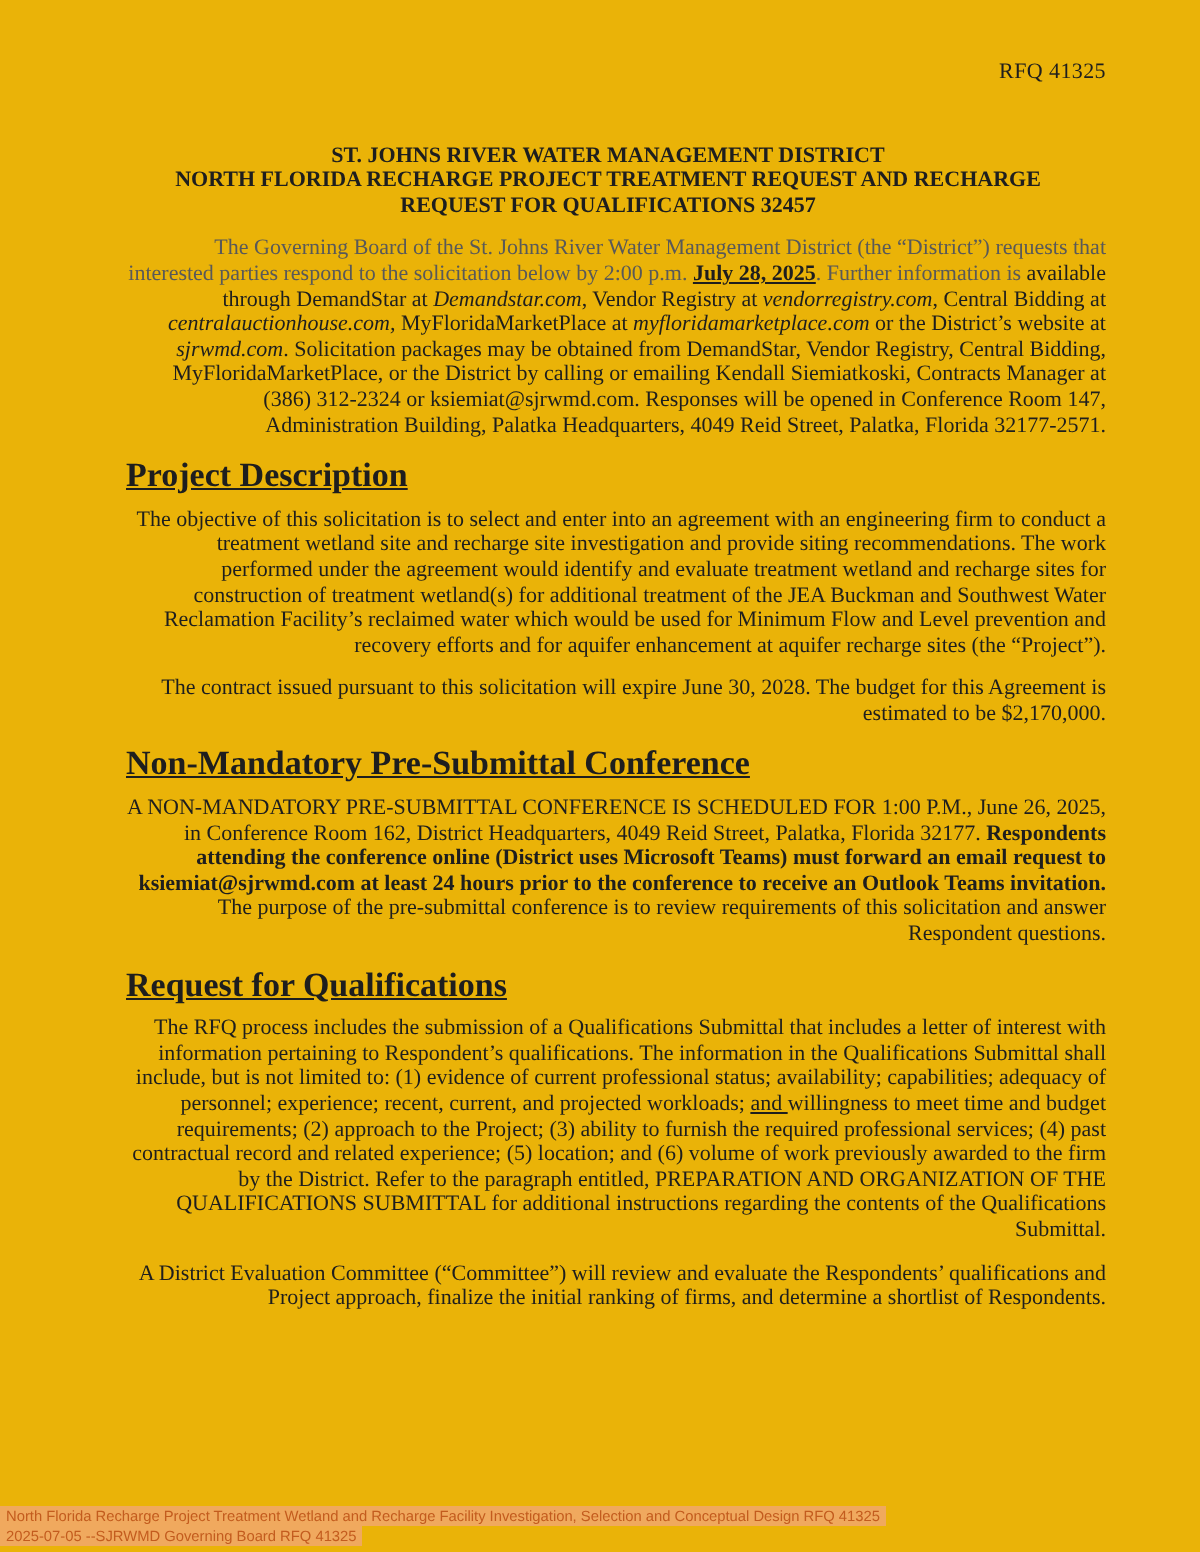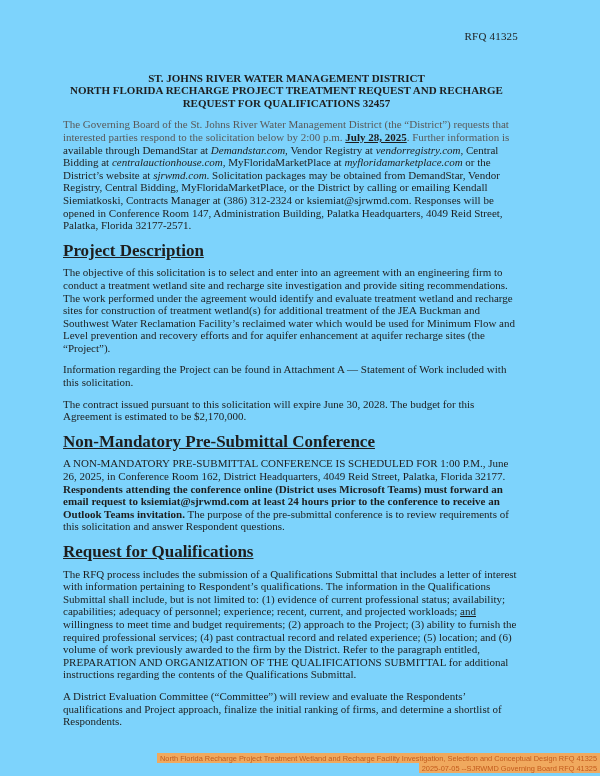--- a/index.html
+++ b/index.html
@@ -4,62 +4,62 @@
 <style>
   html, body {
     margin: 0;
     padding: 0;
     background: #ffffff;
   }
   .page {
     position: relative;
     width: 600px;
     height: 776px;
-    background: #7dd3fc;
+    background: #eab308;
     box-sizing: border-box;
-    padding: 30px 82px 0 63px;
+    padding: 30px 47px 0 63px;
     font-family: "Liberation Serif", serif;
     font-size: 11px;
     line-height: 12.6px;
     color: #1e1e1e;
     overflow: hidden;
   }
   .rfq-number {
     text-align: right;
     letter-spacing: 0.2px;
   }
   .title-block {
     margin: 29px -55px 0 -63px; 
     text-align: center;
     font-weight: bold;
   }
   .title-line { white-space: nowrap; }
   p.para {
     margin: 9px 0 0 0;
-    text-align: left;
+    text-align: right;
   }
   .heading {
     display: block;
     margin: 13px 0 0 0;
     font-size: 17px;
     font-weight: bold;
     text-decoration: underline;
   }
   
   .seg-b { font-weight: bold; }
   .seg-i { font-style: italic; }
   .seg-u { text-decoration: underline; }
   .seg-gray { color: #595959; }
   
   .footer {
     position: absolute;
     left: 0;
     right: 0;
     top: 753px;
-    text-align: right;
+    text-align: left;
     font-family: "Liberation Sans", sans-serif;
     font-size: 7.4px;
     line-height: 10px;
   }
   .footer-line { margin: 0; }
   .hl {
     background: var(--hl-bg, #F0A95E);
     color: var(--hl-fg, #C35C1E);
     padding: 0.5px 3px;
   }
@@ -76,21 +76,20 @@
     <div class="title-line">NORTH FLORIDA RECHARGE PROJECT TREATMENT REQUEST AND RECHARGE</div>
     <div class="title-line">REQUEST FOR QUALIFICATIONS 32457</div>
   </div>
 
   <p class="para"><span class="seg-gray">The Governing Board of the St. Johns River Water Management District (the “District”) requests that interested parties respond to the solicitation below by 2:00 p.m. </span><span class="seg-b seg-u">July 28, 2025</span><span class="seg-gray">. Further information is </span><span>available through DemandStar at </span><span class="seg-i">Demandstar.com</span><span>, Vendor Registry at </span><span class="seg-i">vendorregistry.com</span><span>, Central Bidding at </span><span class="seg-i">centralauctionhouse.com,</span><span> MyFloridaMarketPlace at </span><span class="seg-i">myfloridamarketplace.com</span><span> or the District’s website at </span><span class="seg-i">sjrwmd.com</span><span>. Solicitation packages may be obtained from DemandStar, Vendor Registry, Central Bidding, MyFloridaMarketPlace, or the District by calling or emailing Kendall Siemiatkoski, Contracts Manager at (386) 312-2324 or ksiemiat@sjrwmd.com. Responses will be opened in Conference Room 147, Administration Building, Palatka Headquarters, 4049 Reid Street, Palatka, Florida 32177-2571.</span></p>
 
   <span class="heading">Project Description</span>
 
   <p class="para">The objective of this solicitation is to select and enter into an agreement with an engineering firm to conduct a treatment wetland site and recharge site investigation and provide siting recommendations. The work performed under the agreement would identify and evaluate treatment wetland and recharge sites for construction of treatment wetland(s) for additional treatment of the JEA Buckman and Southwest Water Reclamation Facility’s reclaimed water which would be used for Minimum Flow and Level prevention and recovery efforts and for aquifer enhancement at aquifer recharge sites (the “Project”).</p>
 
-  <p class="para">Information regarding the Project can be found in Attachment A — Statement of Work included with this solicitation.</p>
 
   <p class="para">The contract issued pursuant to this solicitation will expire June 30, 2028. The budget for this Agreement is estimated to be $2,170,000.</p>
 
   <span class="heading">Non-Mandatory Pre-Submittal Conference</span>
 
   <p class="para"><span>A NON-MANDATORY PRE-SUBMITTAL CONFERENCE IS SCHEDULED FOR 1:00 P.M., June 26, 2025, in Conference Room 162, District Headquarters, 4049 Reid Street, Palatka, Florida 32177. </span><span class="seg-b">Respondents attending the conference online (District uses Microsoft Teams) must forward an email request to ksiemiat@sjrwmd.com at least 24 hours prior to the conference to receive an Outlook Teams invitation.</span><span> The purpose of the pre-submittal conference is to review requirements of this solicitation and answer Respondent questions.</span></p>
 
   <span class="heading">Request for Qualifications</span>
 
   <p class="para"><span>The RFQ process includes the submission of a Qualifications Submittal that includes a letter of interest with information pertaining to Respondent’s qualifications. The information in the Qualifications Submittal shall include, but is not limited to: (1) evidence of current professional status; availability; capabilities; adequacy of personnel; experience; recent, current, and projected workloads; </span><span class="seg-u">and </span><span>willingness to meet time and budget requirements; (2) approach to the Project; (3) ability to furnish the required professional services; (4) past contractual record and related experience; (5) location; and (6) volume of work previously awarded to the firm by the District. Refer to the paragraph entitled, PREPARATION AND ORGANIZATION OF THE QUALIFICATIONS SUBMITTAL for additional instructions regarding the contents of the Qualifications Submittal.</span></p>

